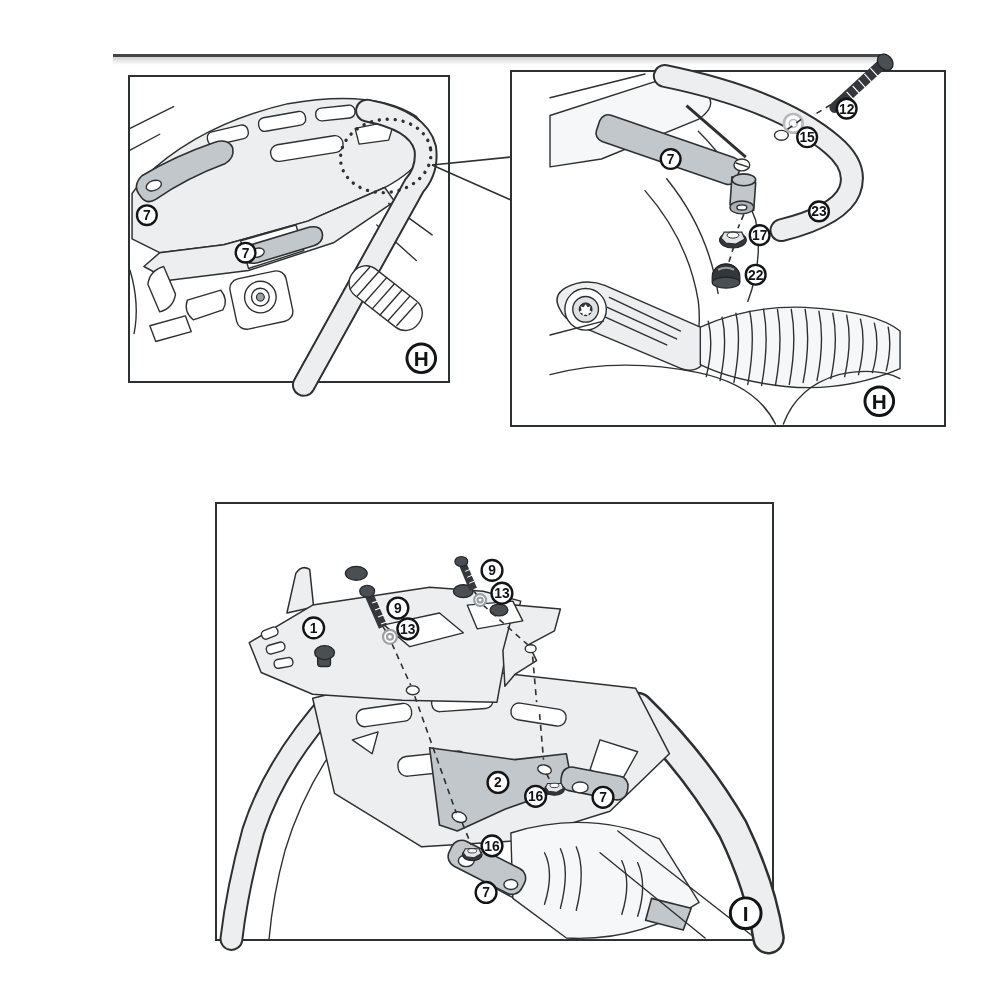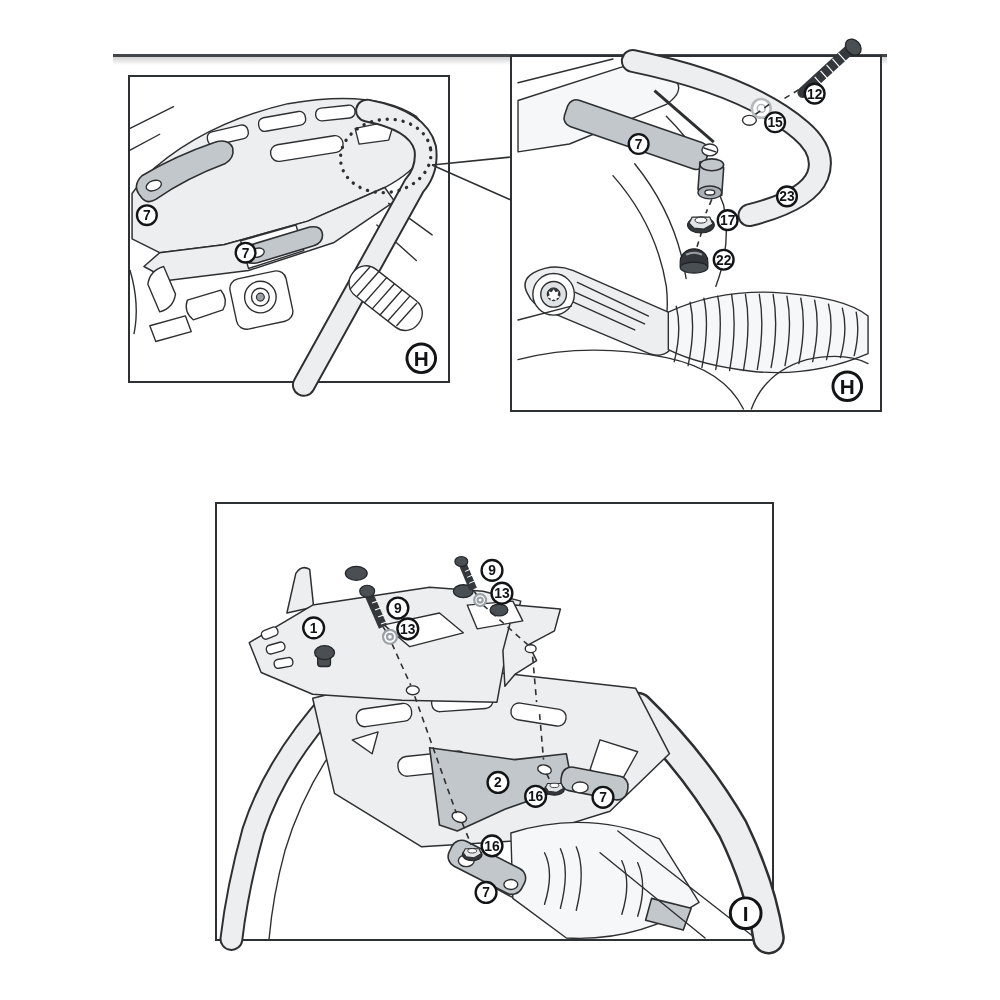--- a/index.html
+++ b/index.html
@@ -5,21 +5,21 @@
   html,body{margin:0;padding:0;background:#ffffff;}
   body{width:1000px;height:1000px;position:relative;overflow:hidden;
        font-family:"Liberation Sans",sans-serif;}
   .sheet{position:absolute;inset:0;background:#fff;}
   .top-rule{position:absolute;left:113px;top:54px;width:774px;height:3px;background:#43474a;}
   .top-rule-shadow{position:absolute;left:113px;top:57px;width:774px;height:8px;
        background:linear-gradient(#0000002e,#00000000);}
   .panel{position:absolute;background:#fff;border:2px solid #2e3133;box-sizing:border-box;}
   .panel svg{display:block;width:100%;height:100%;overflow:visible;}
   #panel-h-overview{left:128px;top:75px;width:322px;height:308px;}
-  #panel-h-detail{left:510px;top:55px;width:372px;height:357px;}
+  #panel-h-detail{left:510px;top:70px;width:436px;height:357px;}
   #panel-i-assembly{left:215px;top:502px;width:559px;height:439px;}
   #wedge-overlay{position:absolute;left:0;top:0;width:1000px;height:1000px;pointer-events:none;}
   
   .ln{fill:none;stroke:#2d2f31;stroke-width:1.4;stroke-linejoin:round;stroke-linecap:round;}
   .part{fill:#eceef0;stroke:#2d2f31;stroke-width:1.5;stroke-linejoin:round;}
   .part2{fill:#f6f7f8;stroke:#2d2f31;stroke-width:1.4;stroke-linejoin:round;}
   .slot{fill:#ffffff;stroke:#2d2f31;stroke-width:1.4;stroke-linejoin:round;}
   .gray{fill:#c2c7cb;stroke:#2d2f31;stroke-width:1.6;stroke-linejoin:round;}
   .grayD{fill:#aab0b5;stroke:#2d2f31;stroke-width:1.4;}
   .washer{fill:#fff;stroke:#9aa0a5;stroke-width:2.2;}

